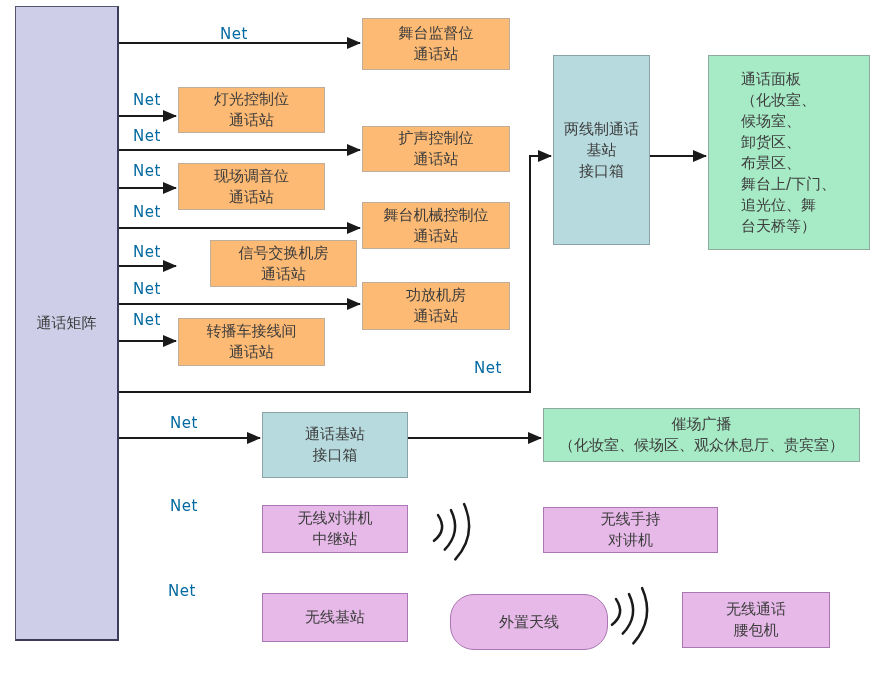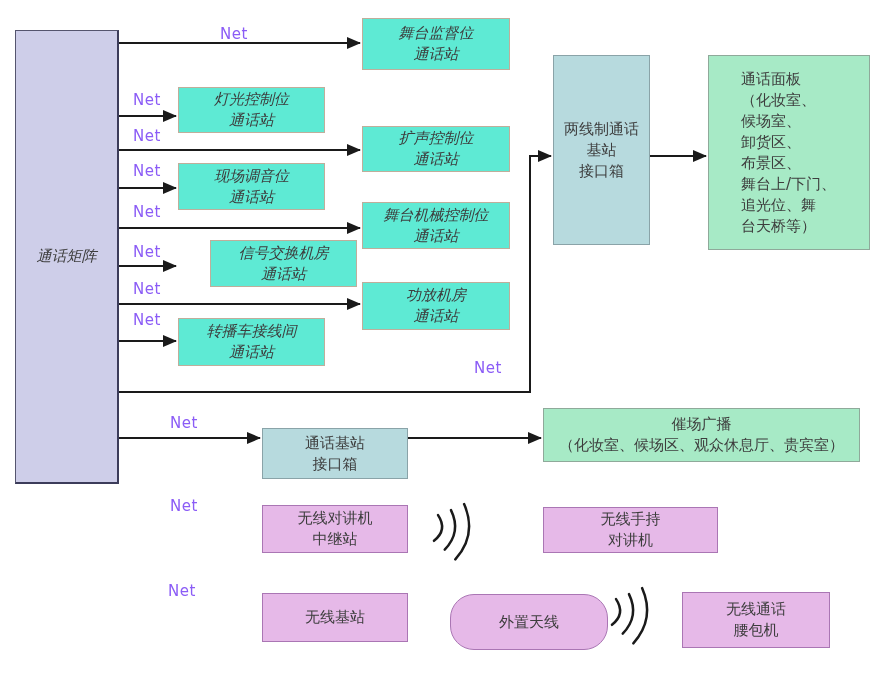--- a/index.html
+++ b/index.html
@@ -7,27 +7,27 @@
     position:relative;width:880px;height:674px;background:#ffffff;overflow:hidden;
     font-family:"DejaVu Sans","Liberation Sans",sans-serif;
   }
   .connectors{position:absolute;left:0;top:0;width:880px;height:674px;pointer-events:none;}
   .node{
     position:absolute;display:flex;align-items:center;justify-content:center;
     text-align:center;white-space:pre-line;color:#3d3d3d;font-size:15px;line-height:21px;
     box-sizing:border-box;
   }
   .matrix{background:#cecee9;border:1px solid #55556e;border-right:2px solid #3c3c5a;border-bottom:2px solid #3c3c5a;}
-  .station{background:#5eead4;border:1px solid #bfae9b;font-style:italic;}
+  .station{background:#fdba74;border:1px solid #bfae9b;}
   .iface{background:#b7dade;border:1px solid #8aa3a8;}
   .panel{background:#a7eac6;border:1px solid #8fa99a;}
   .wireless{background:#e6b9e8;border:1px solid #aa76b4;}
   .align-left{justify-content:flex-start;text-align:left;padding-left:32px;align-items:center;}
   .net{
-    position:absolute;font-size:15px;color:#8b5cf6;letter-spacing:0.5px;
+    position:absolute;font-size:15px;color:#0369a1;letter-spacing:0.5px;
   }
 </style>
 </head>
 <body>
 
 <div class="canvas">
 
   <svg class="connectors" viewBox="0 0 880 674">
     <defs>
       <marker id="ah" markerUnits="userSpaceOnUse" markerWidth="14" markerHeight="12" refX="13" refY="6" orient="auto">
@@ -53,21 +53,21 @@
       <path d="M12,-20 Q26,0 12,20"></path>
       <path d="M24,-28 Q42,0 24,28"></path>
     </g>
     <g stroke="#1a1a1a" stroke-width="2.5" fill="none" stroke-linecap="round" transform="translate(614,612) rotate(9)">
       <path d="M0,-13 Q12,0 0,13"></path>
       <path d="M12,-20 Q26,0 12,20"></path>
       <path d="M24,-28 Q42,0 24,28"></path>
     </g>
   </svg>
 
-  <div class="node matrix" style="left:15px;top:30px;width:104px;height:454px;font-style:italic;">通话矩阵</div>
+  <div class="node matrix" style="left:15px;top:6px;width:104px;height:635px;">通话矩阵</div>
 
   <div class="node station" style="left:362px;top:18px;width:148px;height:52px;">舞台监督位
 通话站</div>
   <div class="node station" style="left:178px;top:87px;width:147px;height:46px;">灯光控制位
 通话站</div>
   <div class="node station" style="left:362px;top:126px;width:148px;height:46px;">扩声控制位
 通话站</div>
   <div class="node station" style="left:178px;top:163px;width:147px;height:47px;">现场调音位
 通话站</div>
   <div class="node station" style="left:362px;top:202px;width:148px;height:47px;">舞台机械控制位
@@ -84,21 +84,21 @@
 接口箱</div>
   <div class="node panel align-left" style="left:708px;top:55px;width:162px;height:195px;">通话面板
 （化妆室、
 候场室、
 卸货区、
 布景区、
 舞台上/下门、
 追光位、舞
 台天桥等）</div>
 
-  <div class="node iface" style="left:262px;top:412px;width:146px;height:51px;margin-top:16px;">通话基站
+  <div class="node iface" style="left:262px;top:412px;width:146px;height:66px;">通话基站
 接口箱</div>
   <div class="node panel" style="left:543px;top:408px;width:317px;height:54px;">催场广播
 （化妆室、候场区、观众休息厅、贵宾室）</div>
 
   <div class="node wireless" style="left:262px;top:505px;width:146px;height:48px;">无线对讲机
 中继站</div>
   <div class="node wireless" style="left:543px;top:507px;width:175px;height:46px;">无线手持
 对讲机</div>
   <div class="node wireless" style="left:262px;top:593px;width:146px;height:49px;">无线基站</div>
   <div class="node wireless" style="left:450px;top:594px;width:158px;height:56px;border-radius:24px;">外置天线</div>

